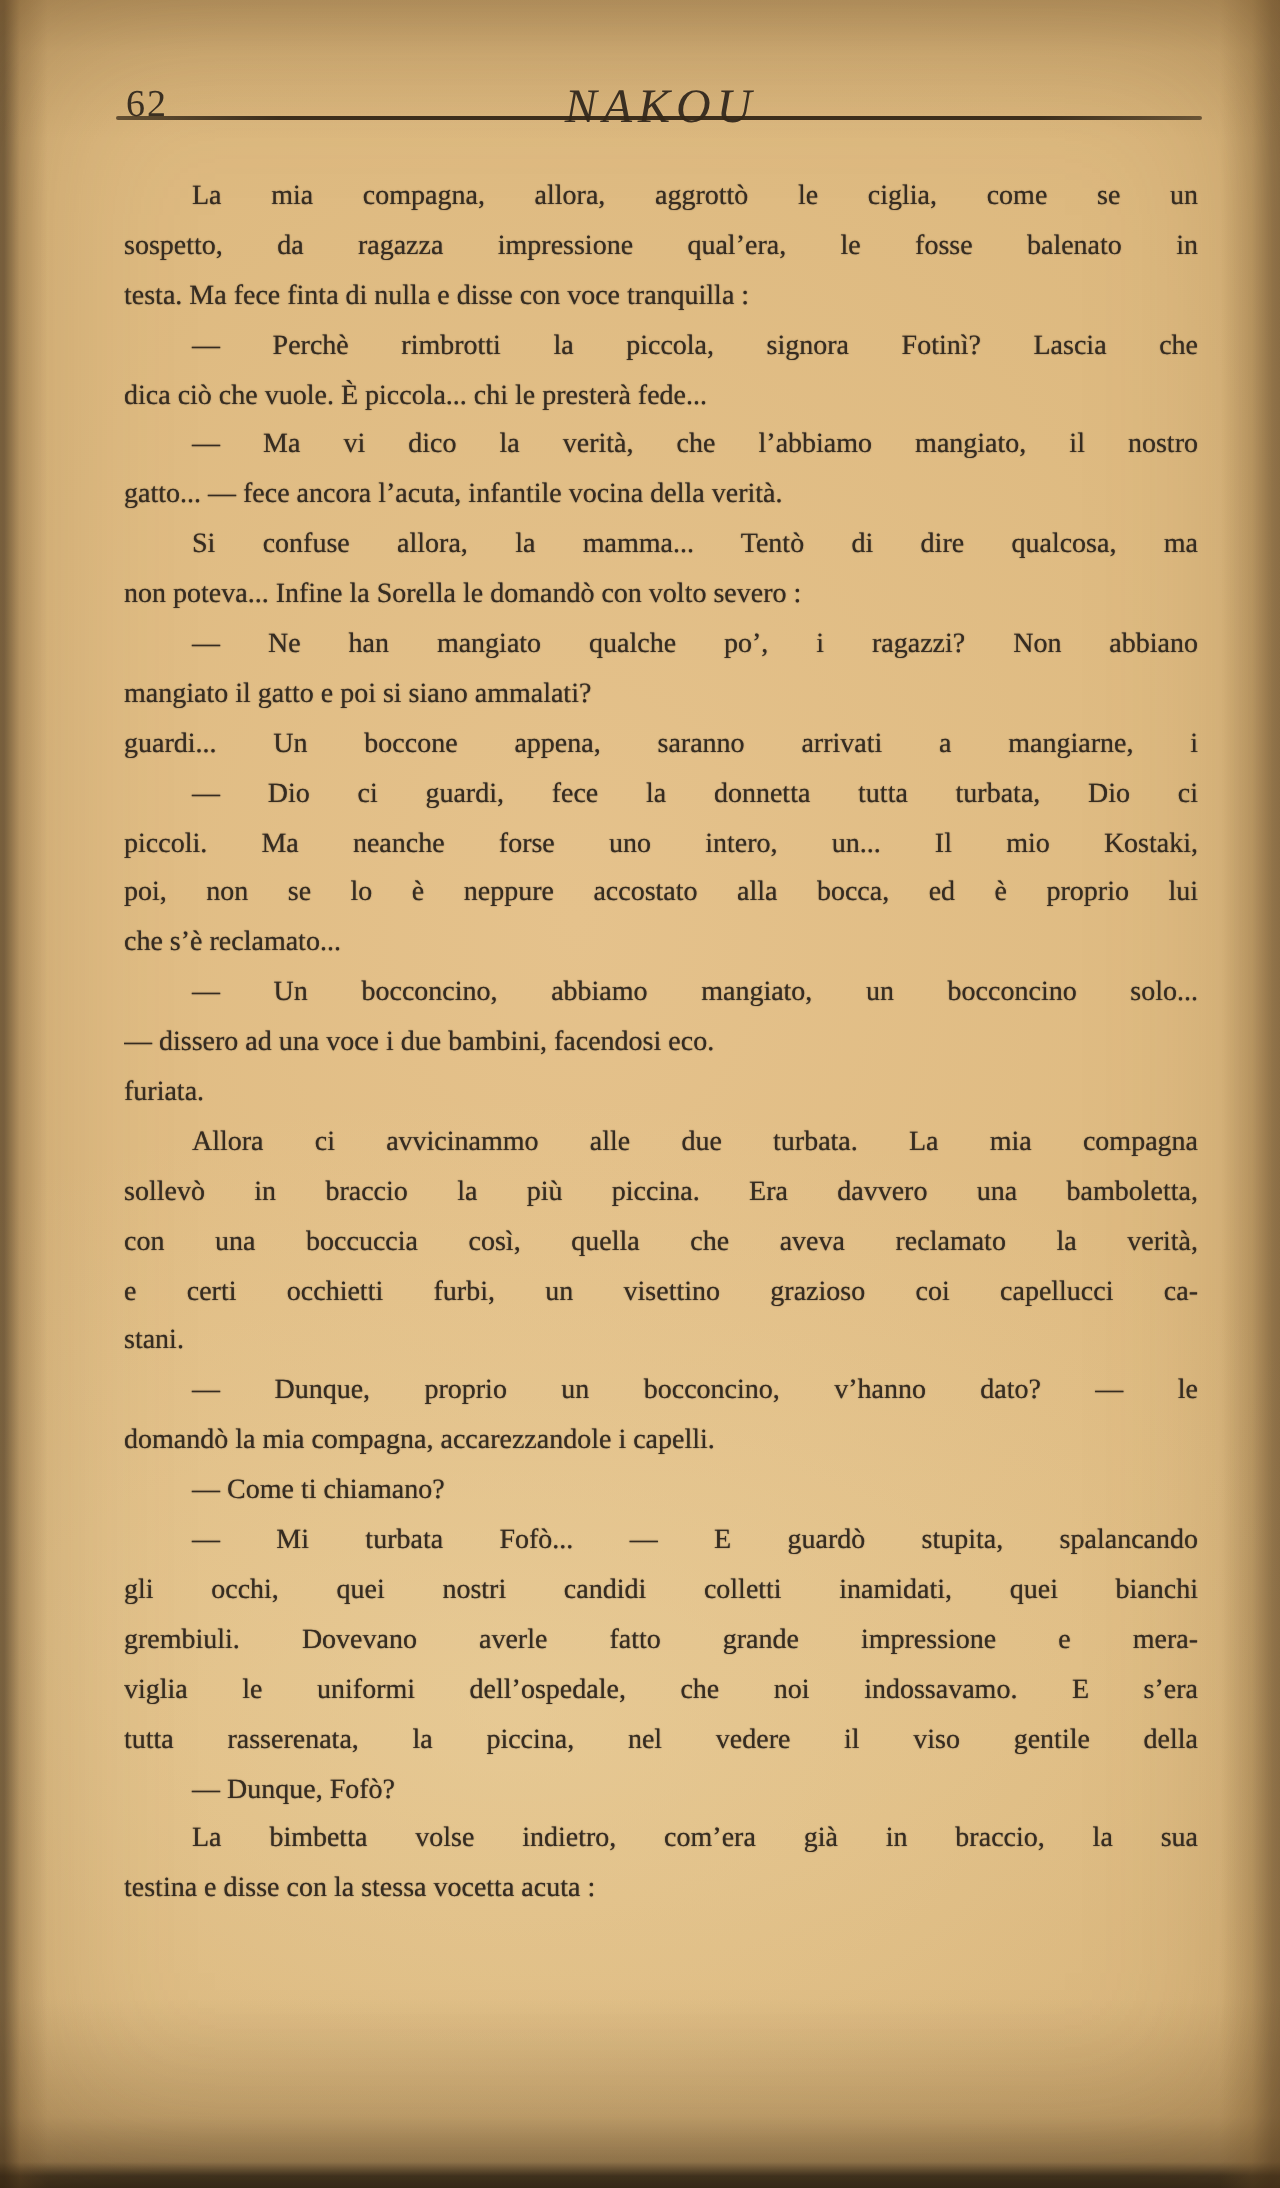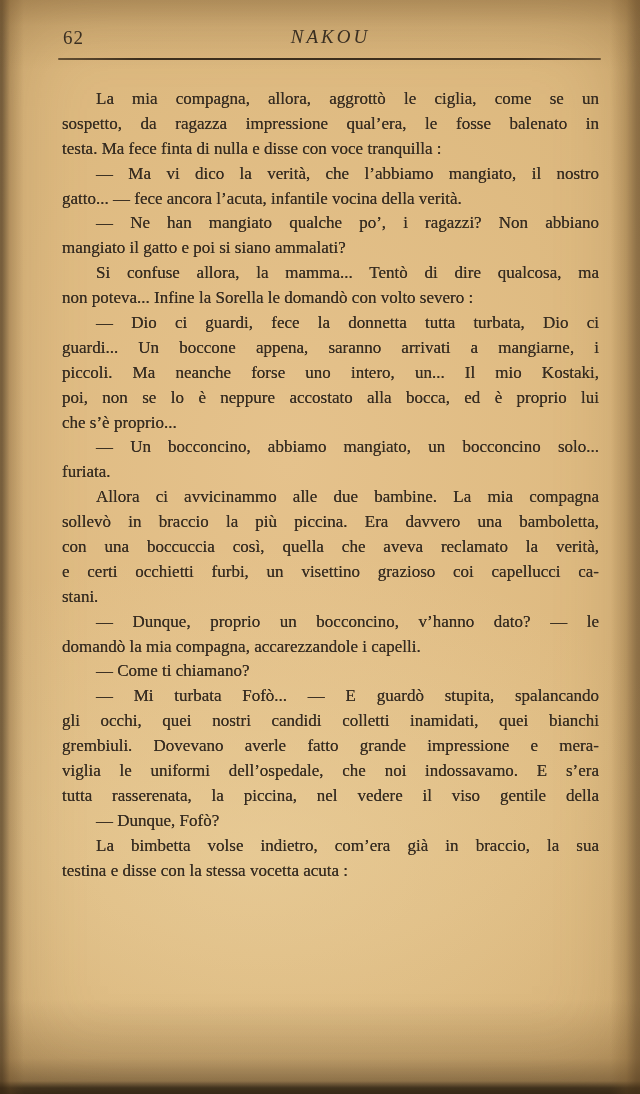--- a/index.html
+++ b/index.html
@@ -16,44 +16,44 @@
       linear-gradient(to bottom, rgba(110,78,38,0.30) 0px, rgba(110,78,38,0.10) 26px, rgba(110,78,38,0) 70px),
       linear-gradient(to right, rgba(40,27,14,0.55) 0px, rgba(40,27,14,0.55) 2px, rgba(100,70,35,0.25) 10px, rgba(100,70,35,0) 24px),
       linear-gradient(to left, rgba(70,48,24,0.50) 0px, rgba(70,48,24,0.45) 4px, rgba(110,80,40,0.25) 14px, rgba(110,80,40,0) 30px),
       linear-gradient(to top, rgba(28,21,12,0.92) 0px, rgba(28,21,12,0.85) 6px, rgba(60,42,22,0.45) 13px, rgba(95,68,35,0.22) 36px, rgba(95,68,35,0) 95px),
       radial-gradient(ellipse 75% 28% at 40% 78%, rgba(240,218,170,0.45) 0%, rgba(240,218,170,0) 100%),
       radial-gradient(ellipse 120% 90% at 45% 42%, #e5c28c 0%, #ddb97f 50%, #d2ad72 85%, #c69f64 100%);
     box-shadow: inset 0 0 90px rgba(110,78,38,0.35);
   }
   .header {
     position: absolute;
-    top: 25px; left: 62px; width: 537px; height: 26px;
+    top: 40px; left: 62px; width: 537px; height: 26px;
     color: #3a2f22;
   }
   .page-number {
     position: absolute; left: 1px; top: 2px;
     font-size: 19px; letter-spacing: 1px;
   }
   .running-title {
     position: absolute; left: 0; right: 0; top: 1px;
     text-align: center;
     font-style: italic;
-    font-size: 19px;
+    font-size: 24px;
     letter-spacing: 3px;
   }
   .header-rule {
     position: absolute;
     top: 58px; left: 58px; width: 543px; height: 2px;
     background: linear-gradient(to right, rgba(62,47,28,0.75), rgba(52,39,23,0.95) 15%, rgba(52,39,23,0.95) 85%, rgba(62,47,28,0.7));
     border-radius: 1px;
   }
   .text-block {
     position: absolute;
     top: 87px; left: 62px; width: 537px;
-    font-size: 17px;
+    font-size: 14px;
     line-height: 24.9px;
     color: #362c21;
     text-shadow: 0 0 0.6px rgba(54,44,33,0.85);
   }
   .para { margin: 0; }
   .line {
     text-align: justify;
     text-align-last: justify;
     overflow: hidden;
     height: 24.9px;
@@ -73,46 +73,51 @@
 
   <div class="header-rule"></div>
 
   <div class="text-block">
       <div class="para">
         <div class="line first">La mia compagna, allora, aggrottò le ciglia, come se un</div>
         <div class="line">sospetto, da ragazza impressione qual’era, le fosse balenato in</div>
         <div class="line plast">testa. Ma fece finta di nulla e disse con voce tranquilla :</div>
       </div>
       <div class="para">
+        <div class="line first">— Perchè rimbrotti la piccola, signora Fotinì? Lascia che</div>
+        <div class="line plast">dica ciò che vuole. È piccola... chi le presterà fede...</div>
+      </div>
+      <div class="para">
         <div class="line first">— Ma vi dico la verità, che l’abbiamo mangiato, il nostro</div>
         <div class="line plast">gatto... — fece ancora l’acuta, infantile vocina della verità.</div>
+      </div>
+      <div class="para">
+        <div class="line first">Si confuse allora, la mamma... Tentò di dire qualcosa, ma</div>
+        <div class="line plast">non poteva... Infine la Sorella le domandò con volto severo :</div>
       </div>
       <div class="para">
         <div class="line first">— Ne han mangiato qualche po’, i ragazzi? Non abbiano</div>
         <div class="line plast">mangiato il gatto e poi si siano ammalati?</div>
       </div>
       <div class="para">
-        <div class="line first">Si confuse allora, la mamma... Tentò di dire qualcosa, ma</div>
-        <div class="line plast">non poteva... Infine la Sorella le domandò con volto severo :</div>
-      </div>
-      <div class="para">
+        <div class="line">guardi... Un boccone appena, saranno arrivati a mangiarne, i</div>
         <div class="line first">— Dio ci guardi, fece la donnetta tutta turbata, Dio ci</div>
-        <div class="line">guardi... Un boccone appena, saranno arrivati a mangiarne, i</div>
         <div class="line">piccoli. Ma neanche forse uno intero, un... Il mio Kostaki,</div>
         <div class="line">poi, non se lo è neppure accostato alla bocca, ed è proprio lui</div>
-        <div class="line plast">che s’è proprio...</div>
+        <div class="line plast">che s’è reclamato...</div>
       </div>
       <div class="para">
         <div class="line first">— Un bocconcino, abbiamo mangiato, un bocconcino solo...</div>
+        <div class="line plast">— dissero ad una voce i due bambini, facendosi eco.</div>
       </div>
       <div class="para">
         <div class="line plast">furiata.</div>
       </div>
       <div class="para">
-        <div class="line first">Allora ci avvicinammo alle due bambine. La mia compagna</div>
+        <div class="line first">Allora ci avvicinammo alle due turbata. La mia compagna</div>
         <div class="line">sollevò in braccio la più piccina. Era davvero una bamboletta,</div>
         <div class="line">con una boccuccia così, quella che aveva reclamato la verità,</div>
         <div class="line">e certi occhietti furbi, un visettino grazioso coi capellucci ca-</div>
         <div class="line plast">stani.</div>
       </div>
       <div class="para">
         <div class="line first">— Dunque, proprio un bocconcino, v’hanno dato? — le</div>
         <div class="line plast">domandò la mia compagna, accarezzandole i capelli.</div>
       </div>
       <div class="para">

